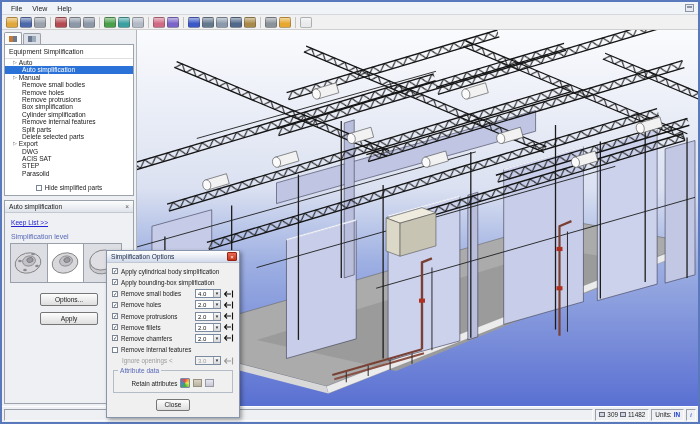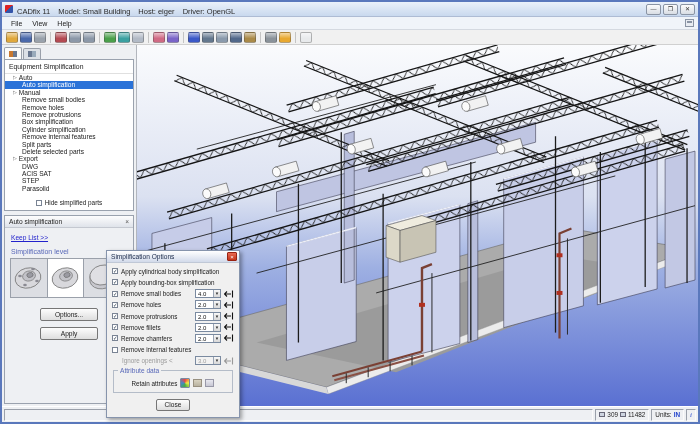--- a/index.html
+++ b/index.html
@@ -91,29 +91,20 @@
   .sico { width:6px; height:5px; border:1px solid #667; background:#cdd4e0;}
   .units-lbl { font-size:6.4px; color:#222;}
   .units-val { font-size:6.4px; color:#2244cc; font-weight:bold;}
   .info-i { font-size:7px; color:#2244cc; font-family:"Liberation Serif",serif; font-style:italic;}
 </style>
 </head>
 <body>
 
 <div class="window">
 
-  <div class="titlebar">
-    <span class="applogo"></span>
-    <span><span class="title-seg">CADfix 11</span><span class="title-seg">Model: Small Building</span><span class="title-seg">Host: eiger</span><span class="title-seg">Driver: OpenGL</span></span>
-    <span class="winbtns">
-      <span class="wbtn">—</span>
-      <span class="wbtn">❐</span>
-      <span class="wbtn">✕</span>
-    </span>
-  </div>
 
   <div class="menubar">
     <span style="display:flex">
         <span class="menu-item">File</span>
         <span class="menu-item">View</span>
         <span class="menu-item">Help</span>
       </span>
     <span class="mdi-restore"></span>
   </div>
 

